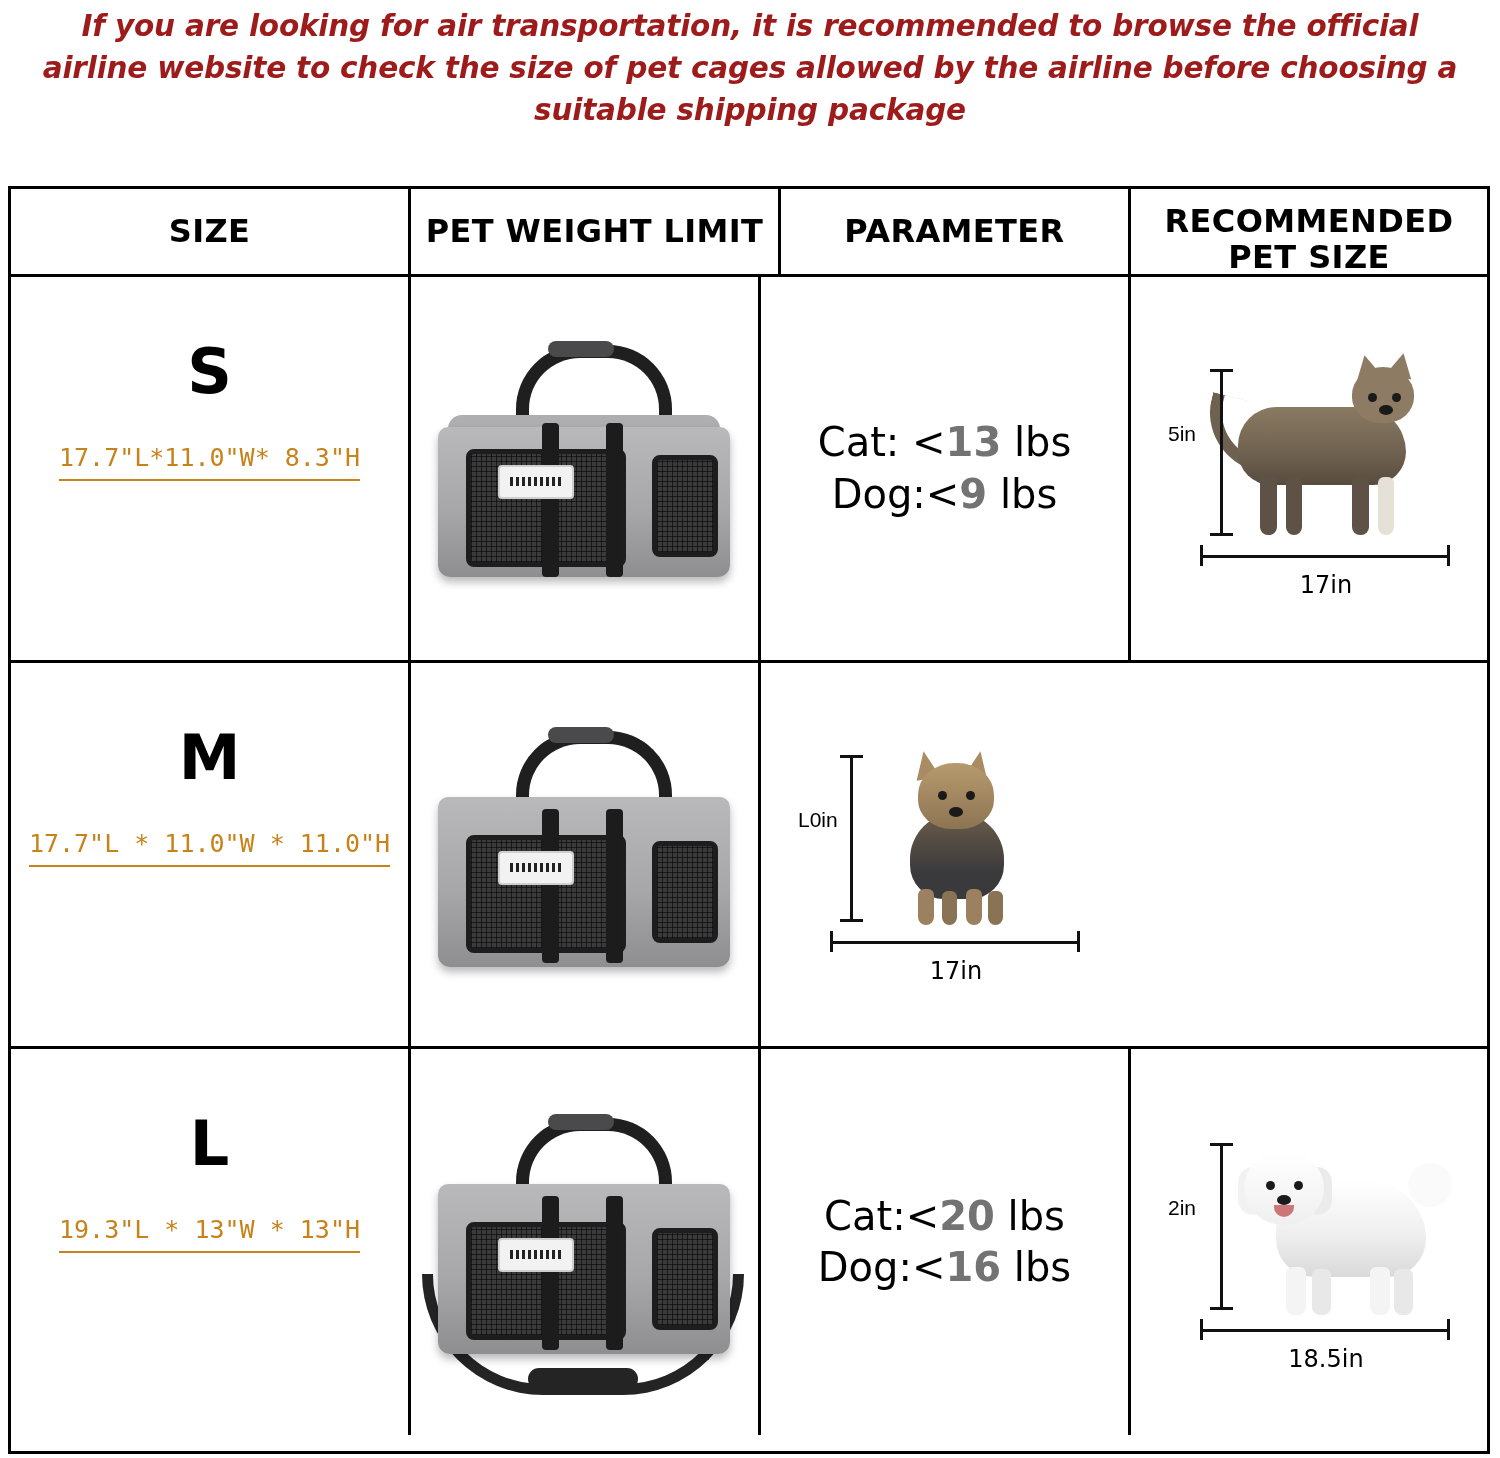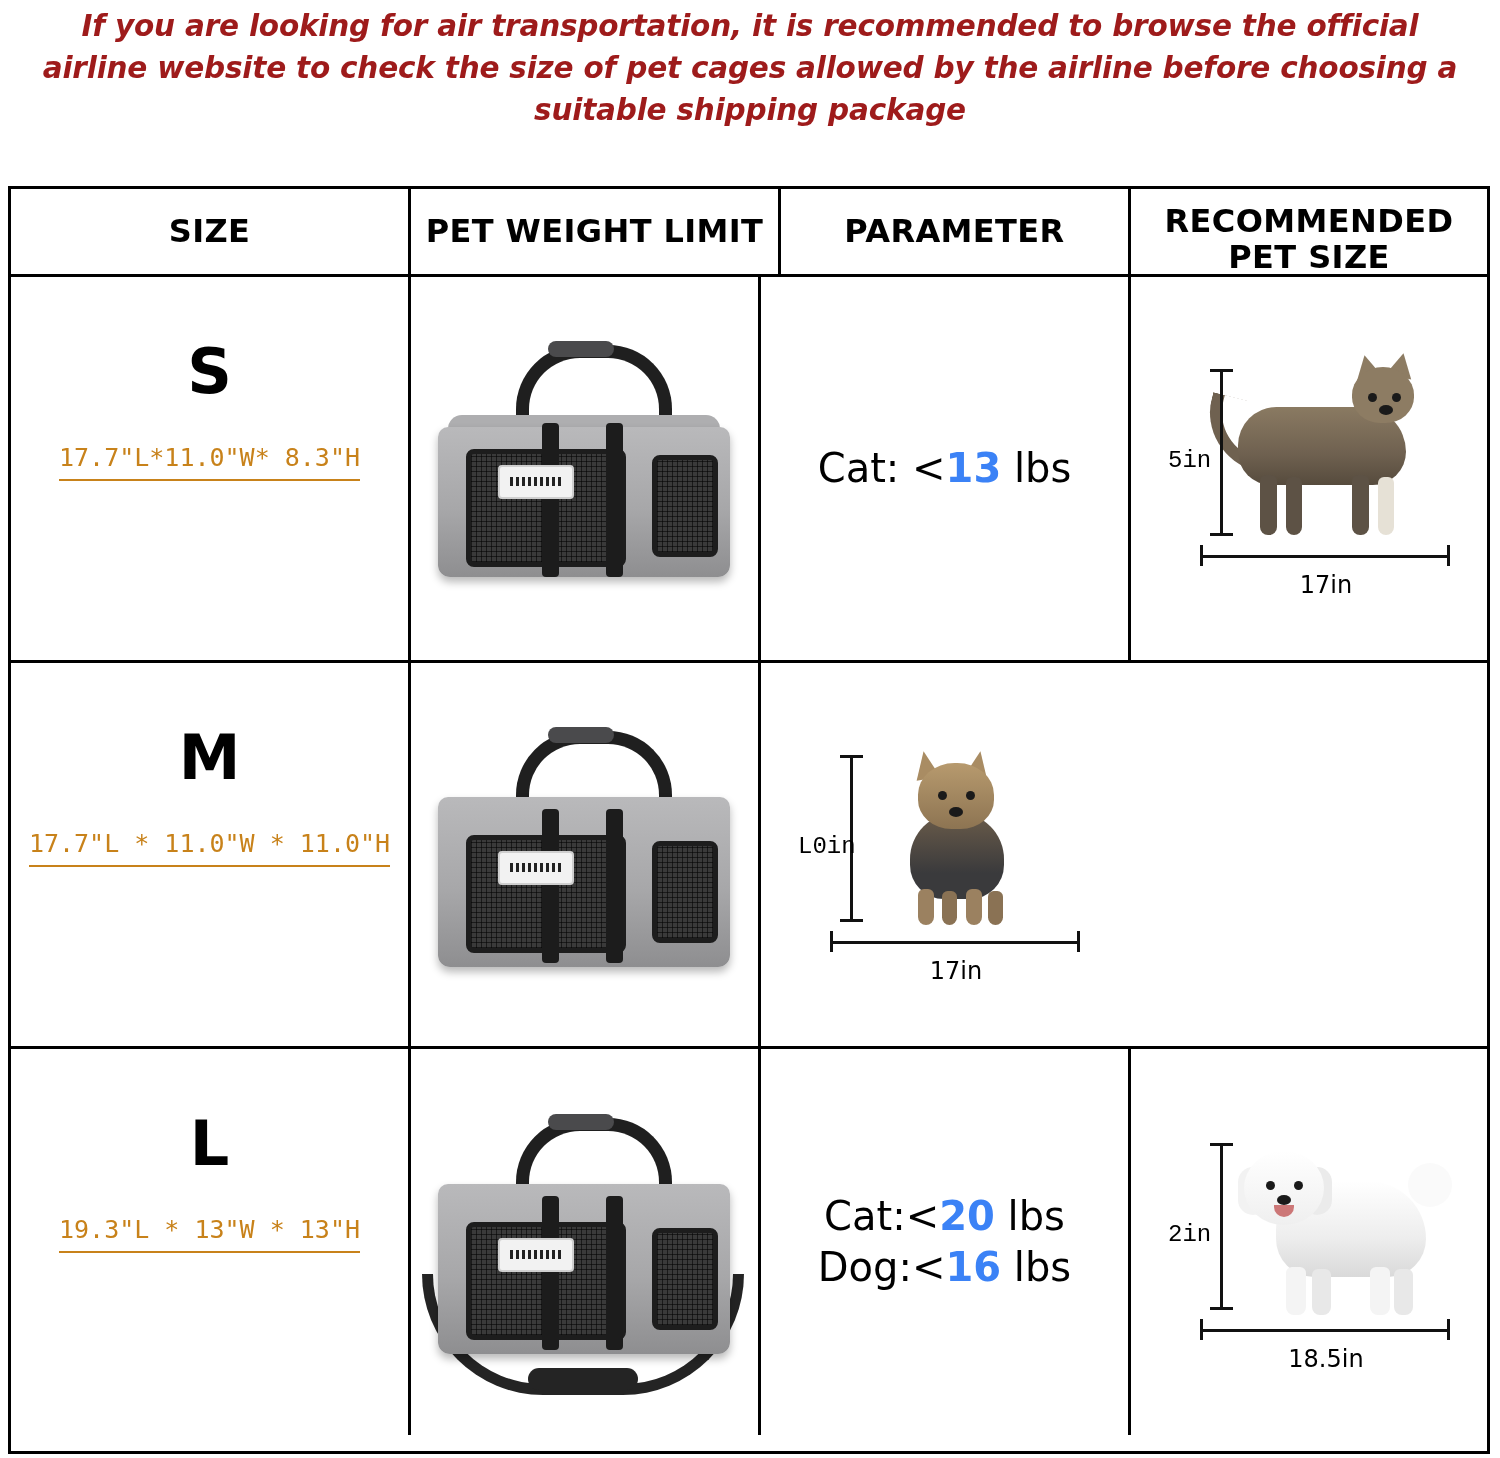--- a/index.html
+++ b/index.html
@@ -102,21 +102,21 @@
   }
 
   
   .weight-lines {
     font-family: "DejaVu Sans", sans-serif;
     font-size: 40px;
     line-height: 1.28;
     text-align: center;
     white-space: nowrap;
   }
-  .num { color: #3b82f6; font-weight: bold; }
+  .num { color: #737373; font-weight: bold; }
 
   
   .bag-wrap {
     position: relative;
     width: 330px;
     height: 300px;
   }
   .bag-body {
     position: absolute;
     left: 18px;
@@ -243,23 +243,23 @@
     left: 36px;
     width: 23px;
     height: 3px;
     background: #111;
   }
   .v-cap-t { top: 2px; }
   .v-cap-b { top: 166px; }
   .v-label {
     position: absolute;
     left: -6px;
-    top: 80px;
-    font-family: Liberation Mono, monospace;
-    font-size: 24px;
+    top: 55px;
+    font-family: Liberation Sans, sans-serif;
+    font-size: 21px;
   }
   .h-dim {
     position: absolute;
     left: 52px;
     top: 222px;
     width: 260px;
     height: 60px;
   }
   .h-line {
     position: absolute;
@@ -388,20 +388,21 @@
           <div class="mesh mesh-front"></div>
           <div class="mesh mesh-side"></div>
           <div class="bag-strap strap-v1"></div>
           <div class="bag-strap strap-v2"></div>
           <div class="label-tag"></div>
         </div>
       </div>
       <div class="cell col-weight">
         <div class="weight-lines">
           <div><span>Cat: &lt;</span><span class="num">13</span><span> lbs</span></div>
+          <div><span>Dog:&lt;</span><span class="num">9</span><span> lbs</span></div>
         </div>
       </div>
       <div class="cell col-pet">
         <div class="pet-wrap">
           <div class="pet-img">
             <div class="animal cat-tail"></div>
             <div class="animal cat-body"></div>
             <div class="animal cat-ear-l"></div>
             <div class="animal cat-ear-r"></div>
             <div class="animal cat-head">

